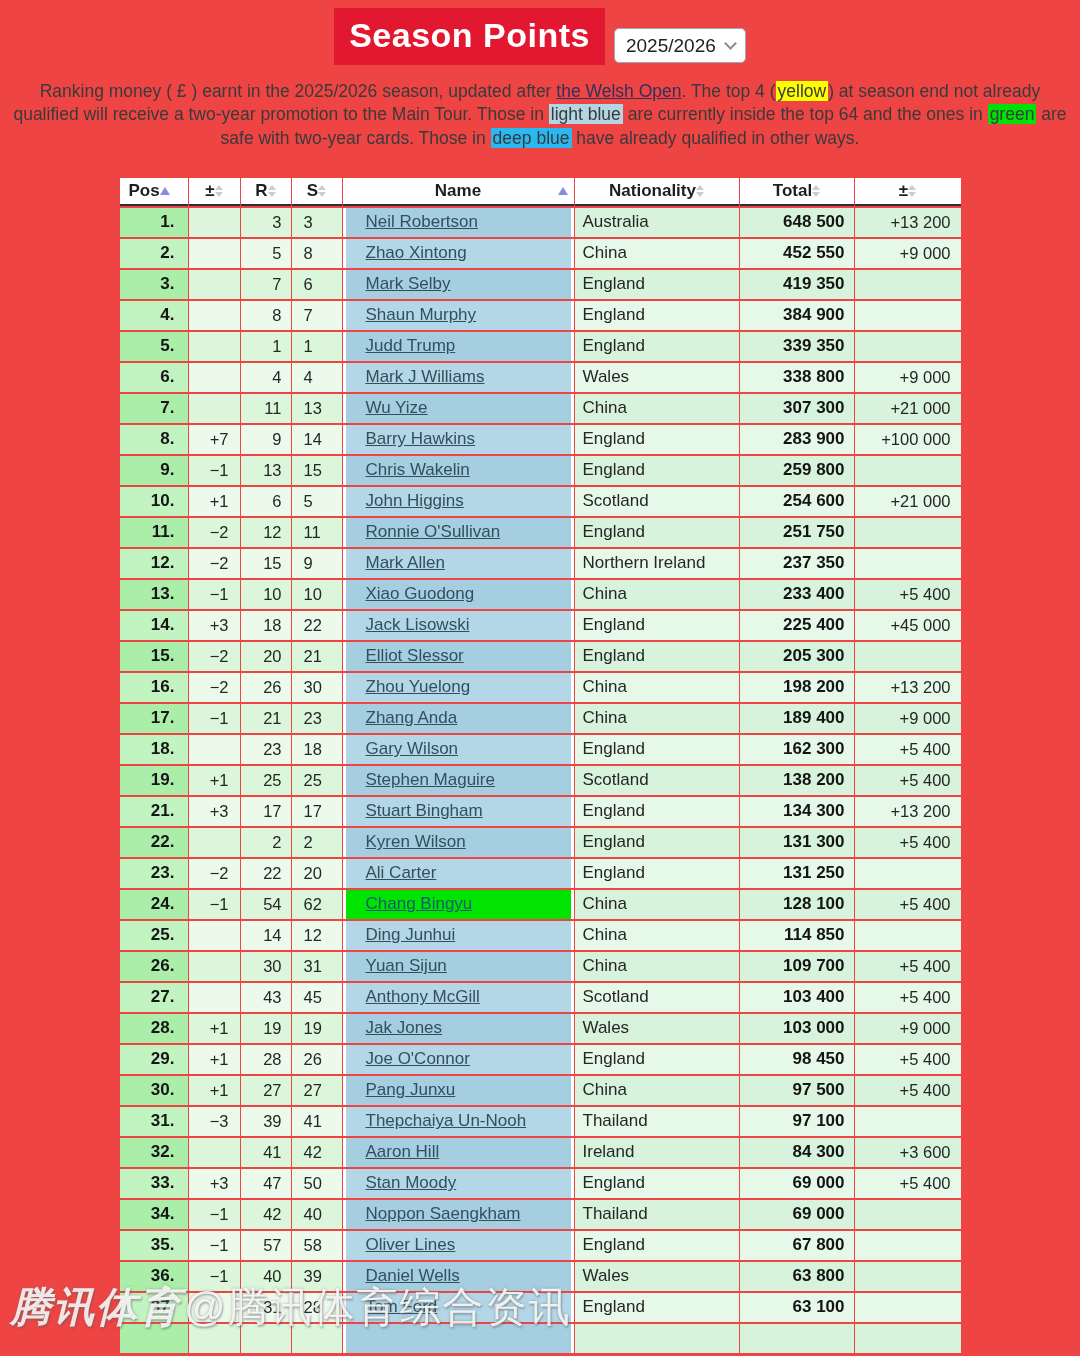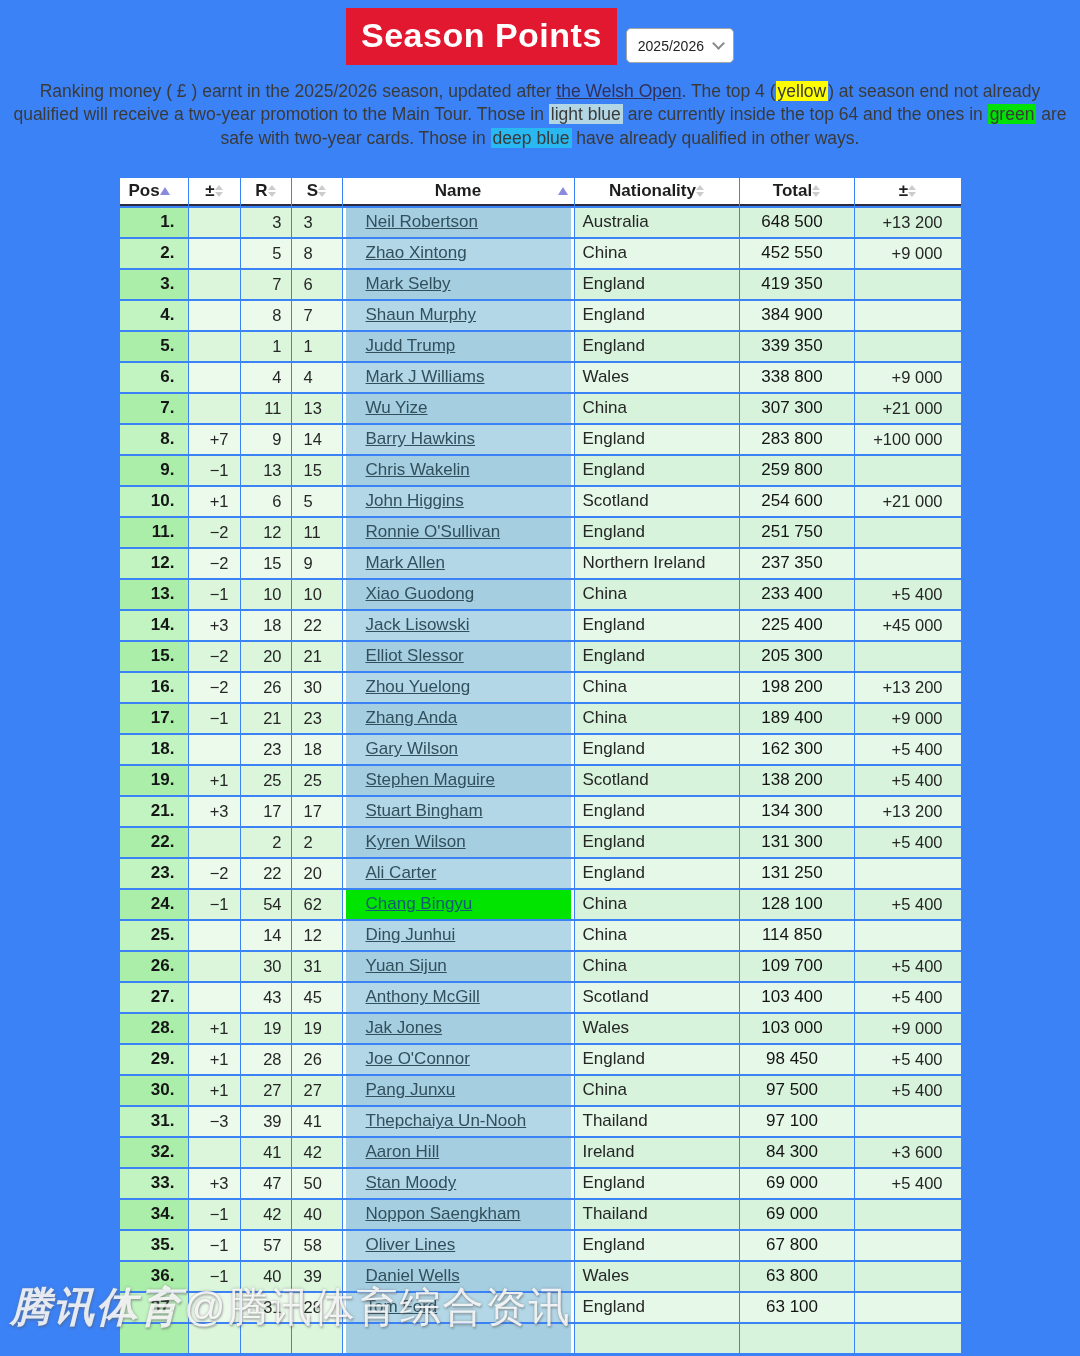--- a/index.html
+++ b/index.html
@@ -1,26 +1,26 @@
 <!DOCTYPE html>
 <html><head>
 <meta charset="utf-8">
 <style>
   * { margin:0; padding:0; box-sizing:border-box; }
   html,body { background:#fff; }
   body { font-family:"Liberation Sans","DejaVu Sans",sans-serif; }
-  #page { width:1080px; height:1356px; overflow:hidden; position:relative; background:#3b82f6; }
+  #page { width:1080px; height:1356px; overflow:hidden; position:relative; background:#ef4444; }
 
   
   .title-bar { display:flex; justify-content:center; align-items:center; gap:9px; padding-top:8px; }
   .title-box { background:#e1182f; color:#ffffff; font-weight:bold; font-size:34px;
                padding:8px 15px 10px 15px; letter-spacing:0.5px; }
   .season-select { display:flex; align-items:center; gap:10px; background:#fff;
                    border:1px solid #a6a6a6; border-radius:5px; height:35px; padding:0 10px 0 11px;
-                   font-size:14px; color:#222; cursor:pointer; align-self:flex-end; margin-bottom:2px; }
+                   font-size:19px; color:#222; cursor:pointer; align-self:flex-end; margin-bottom:2px; }
   .chev { width:9px; height:9px; border-right:2px solid #8a8a8a; border-bottom:2px solid #8a8a8a;
           transform:rotate(45deg); margin-top:-4px; }
 
   
   .desc { margin:15px auto 0 auto; width:1068px; text-align:center; font-size:17.5px;
           line-height:1.33; color:#3a3a3a; }
   .desc a { color:#30305a; text-decoration:underline; }
   .hl { padding:0 2px; }
   .hl-yellow { background:#ffff00; }
   .hl-lightblue { background:#b3d6e4; }
@@ -46,22 +46,22 @@
   .sorter .down { width:0;height:0;border-left:4px solid transparent;border-right:4px solid transparent;border-top:5px solid #cccccc; }
 
   td { height:29px; font-size:17px; color:#262626; vertical-align:middle; white-space:nowrap; overflow:hidden; }
   td.pos   { text-align:right; padding-right:13px; font-weight:bold; color:#161616; }
   td.chg   { text-align:right; padding-right:11px; font-size:16.5px; }
   td.r     { text-align:right; padding-right:9px;  font-size:16.5px; }
   td.s     { text-align:left;  padding-left:12px;  font-size:16.5px; }
   td.name  { text-align:left;  padding-left:20px; border-left:3px solid #fff; border-right:3px solid #fff; }
   td.name a { color:#32505c; text-decoration:underline; }
   td.nat   { text-align:left;  padding-left:8px; }
-  td.total { text-align:center; padding-right:9px; font-weight:normal; color:#141414; }
-  td.delta { text-align:right; padding-right:18px; font-size:16.5px; }
+  td.total { text-align:right; padding-right:9px; font-weight:bold; color:#141414; }
+  td.delta { text-align:right; padding-right:10px; font-size:16.5px; }
 
   tbody tr:nth-child(odd)  td.pos { background:#aaeeaa; }
   tbody tr:nth-child(even) td.pos { background:#c2f4c2; }
   tbody tr:nth-child(odd)  td.chg, tbody tr:nth-child(odd) td.r, tbody tr:nth-child(odd) td.s { background:#dbf6db; }
   tbody tr:nth-child(even) td.chg, tbody tr:nth-child(even) td.r, tbody tr:nth-child(even) td.s { background:#ecfaec; }
   tbody tr:nth-child(odd)  td.name { background:#a6cee1; }
   tbody tr:nth-child(even) td.name { background:#b3d7e7; }
   tbody tr:nth-child(odd)  td.nat, tbody tr:nth-child(odd) td.total, tbody tr:nth-child(odd) td.delta { background:#d7f3dc; }
   tbody tr:nth-child(even) td.nat, tbody tr:nth-child(even) td.total, tbody tr:nth-child(even) td.delta { background:#e6f9e8; }
   tbody td.green-card { background:#00e400 !important; }
@@ -240,21 +240,21 @@
           <td class="total">307 300</td>
           <td class="delta">+21 000</td>
         </tr>
         <tr>
           <td class="pos">8.</td>
           <td class="chg">+7</td>
           <td class="r">9</td>
           <td class="s">14</td>
           <td class="name"><a href="#">Barry Hawkins</a></td>
           <td class="nat">England</td>
-          <td class="total">283 800</td>
+          <td class="total">283 900</td>
           <td class="delta">+100 000</td>
         </tr>
         <tr>
           <td class="pos">9.</td>
           <td class="chg">−1</td>
           <td class="r">13</td>
           <td class="s">15</td>
           <td class="name"><a href="#">Chris Wakelin</a></td>
           <td class="nat">England</td>
           <td class="total">259 800</td>

